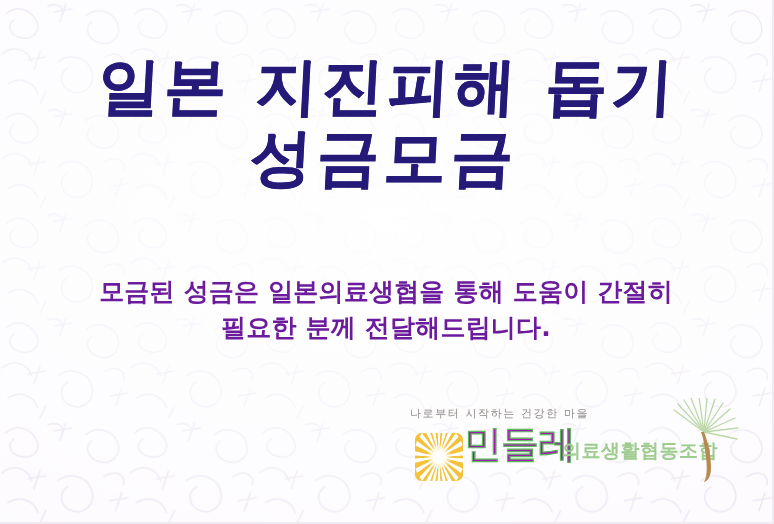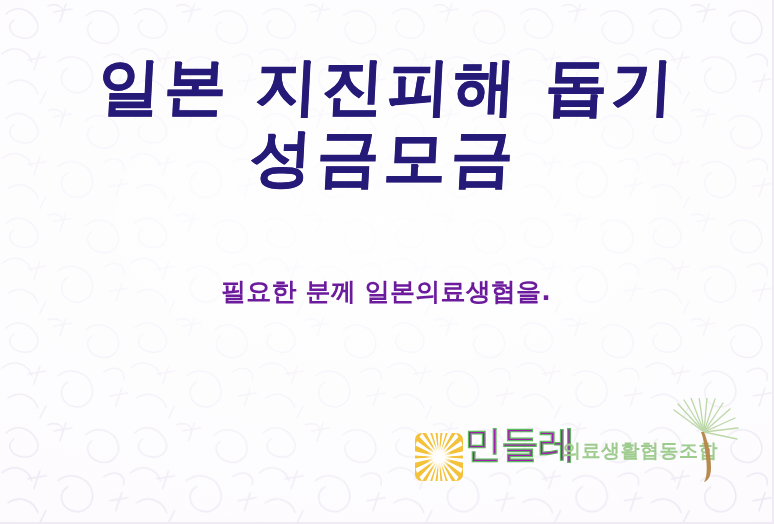--- a/index.html
+++ b/index.html
@@ -189,25 +189,27 @@
   <div id="vignette"></div>
 
   <div id="content">
 
     <div class="headline">
       <span class="h-line l1">일본 지진피해 돕기</span>
       <span class="h-line l2">성금모금</span>
     </div>
 
     <div class="bodycopy">
-      <span class="b-line">필요한 분께 일본의료생협을.</span>
+      <span class="b-line">모금된 성금은 일본의료생협을 통해 도움이 간절히</span>
+      <span class="b-line">필요한 분께 전달해드립니다.</span>
     </div>
 
     <div id="logo">
 
+      <div id="logo-tagline">나로부터 시작하는 건강한 마을</div>
 
       <svg id="logo-mark" viewBox="0 0 100 100" aria-hidden="true">
         <defs>
           <clipPath id="tileClip">
             <rect x="2" y="2" width="96" height="96" rx="13" ry="13"></rect>
           </clipPath>
           <radialGradient id="coreGlow" cx="50%" cy="50%" r="50%">
             <stop offset="0%" stop-color="#ffffff"></stop>
             <stop offset="45%" stop-color="#ffffff" stop-opacity="0.95"></stop>
             <stop offset="100%" stop-color="#ffffff" stop-opacity="0"></stop>

